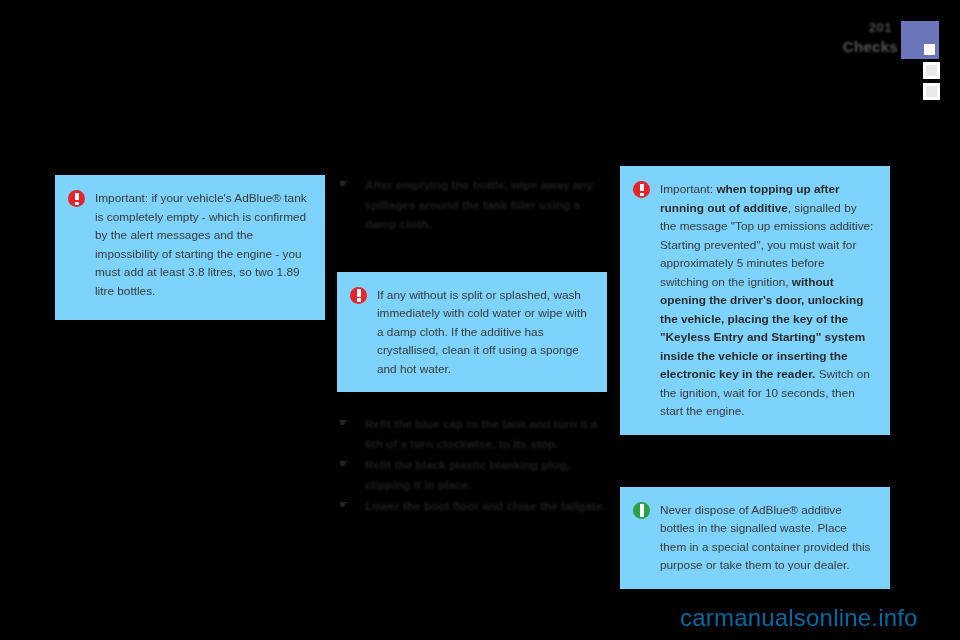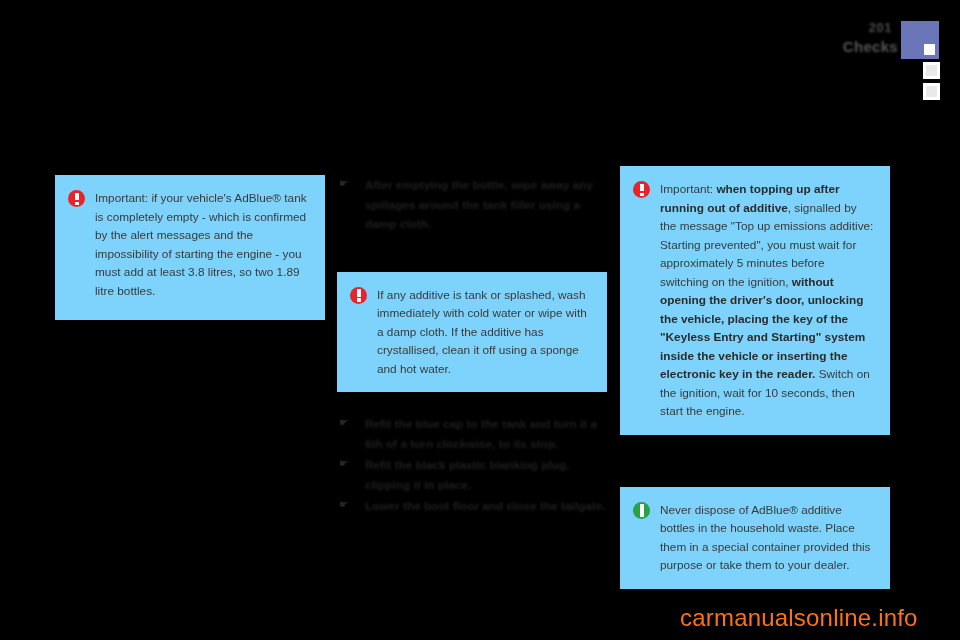--- a/index.html
+++ b/index.html
@@ -103,21 +103,21 @@
   }
   .step-text {
     font-size: 11.8px; line-height: 18.5px;
     font-weight: bold; color: #1f1f1f;
     filter: blur(1.15px);
   }
 
   
   .watermark {
     position: absolute; left: 680px; top: 604px;
-    font-size: 24px; color: #f97316; letter-spacing: .2px;
+    font-size: 24px; color: #0369a1; letter-spacing: .2px;
   }
 </style>
 </head>
 <body>
 
 <div id="page">
 
   <div class="header">
     <div class="hdr-page-no">201</div>
     <div class="hdr-section">Checks</div>
@@ -139,21 +139,21 @@
 
     <div class="steps">
       <div class="step">
         <span class="step-icon">☛</span>
         <span class="step-text">After emptying the bottle, wipe away any spillages around the tank filler using a damp cloth.</span>
       </div>
     </div>
 
     <div class="callout" style="margin-top:38px;">
       <span class="warn-icon"></span>
-      <div class="callout-text">If any additive is tank or splashed, wash immediately with cold water or wipe with a damp cloth. If the additive has crystallised, clean it off using a sponge and hot water.</div>
+      <div class="callout-text">If any without is split or splashed, wash immediately with cold water or wipe with a damp cloth. If the additive has crystallised, clean it off using a sponge and hot water.</div>
     </div>
 
     <div class="steps" style="margin-top:22px;">
       <div class="step">
         <span class="step-icon">☛</span>
         <span class="step-text">Refit the blue cap to the tank and turn it a 6th of a turn clockwise, to its stop.</span>
       </div>
       <div class="step">
         <span class="step-icon">☛</span>
         <span class="step-text">Refit the black plastic blanking plug, clipping it in place.</span>
@@ -168,20 +168,20 @@
 
   <div class="col col-3">
 
     <div class="callout">
       <span class="warn-icon"></span>
       <div class="callout-text"><span>Important: </span><b>when topping up after running out of additive</b><span>, signalled by the message "Top up emissions additive: Starting prevented", you must wait for approximately 5 minutes before switching on the ignition, </span><b>without opening the driver's door, unlocking the vehicle, placing the key of the "Keyless Entry and Starting" system inside the vehicle or inserting the electronic key in the reader.</b><span> Switch on the ignition, wait for 10 seconds, then start the engine.</span></div>
     </div>
 
     <div class="callout" style="margin-top:52px;">
       <span class="eco-icon"></span>
-      <div class="callout-text">Never dispose of AdBlue® additive bottles in the household waste. Place them in a special container provided this purpose or take them to your dealer.</div>
+      <div class="callout-text">Never dispose of AdBlue® additive bottles in the signalled waste. Place them in a special container provided this purpose or take them to your dealer.</div>
     </div>
 
   </div>
 
   <div class="watermark">carmanualsonline.info</div>
 
 </div>
 
 </body></html>

